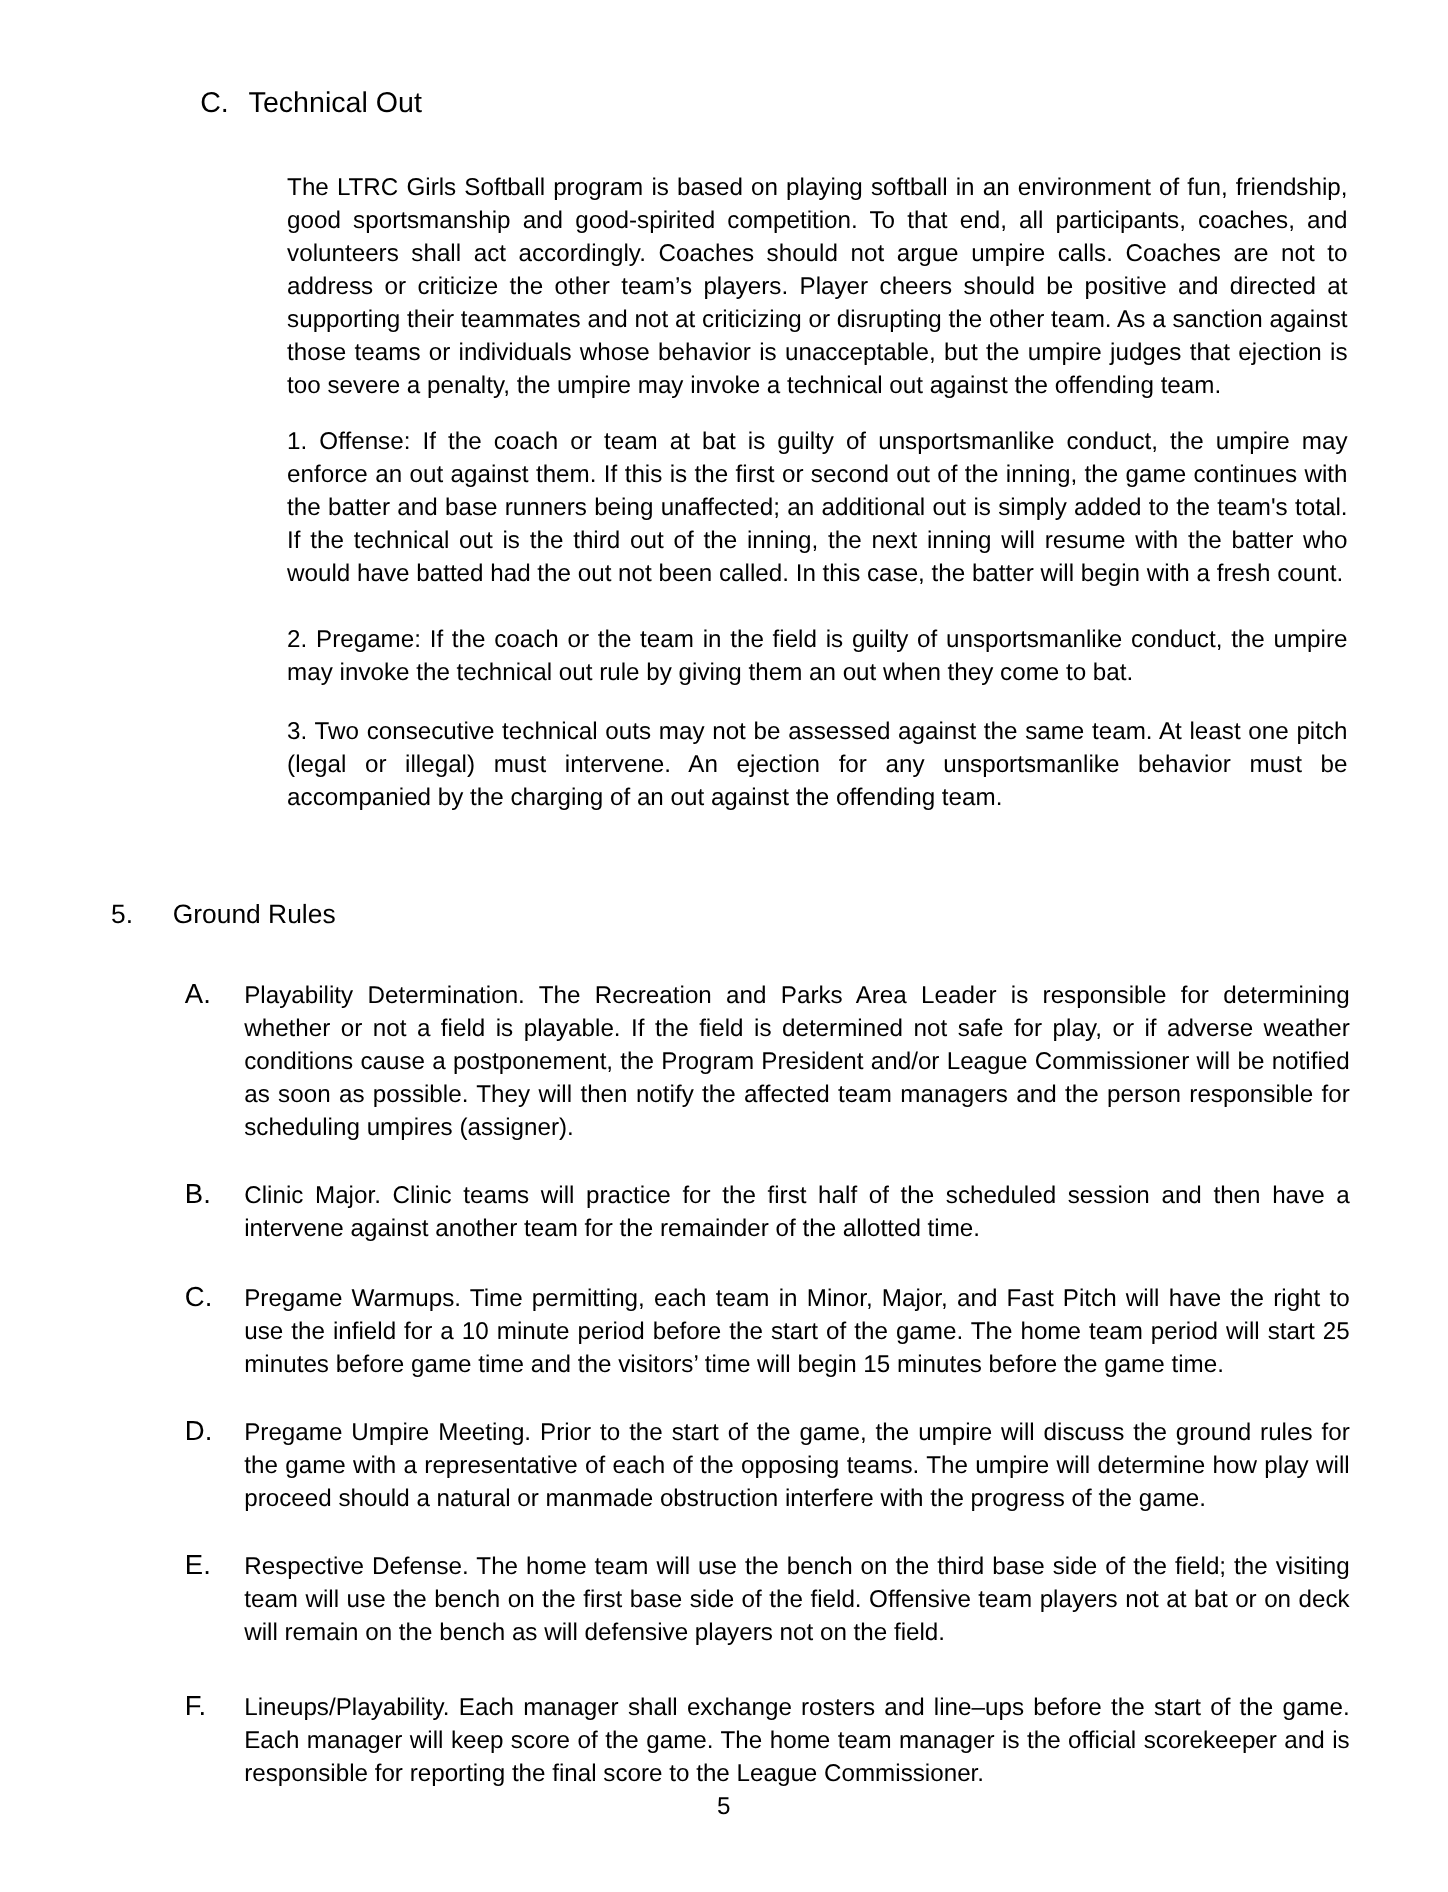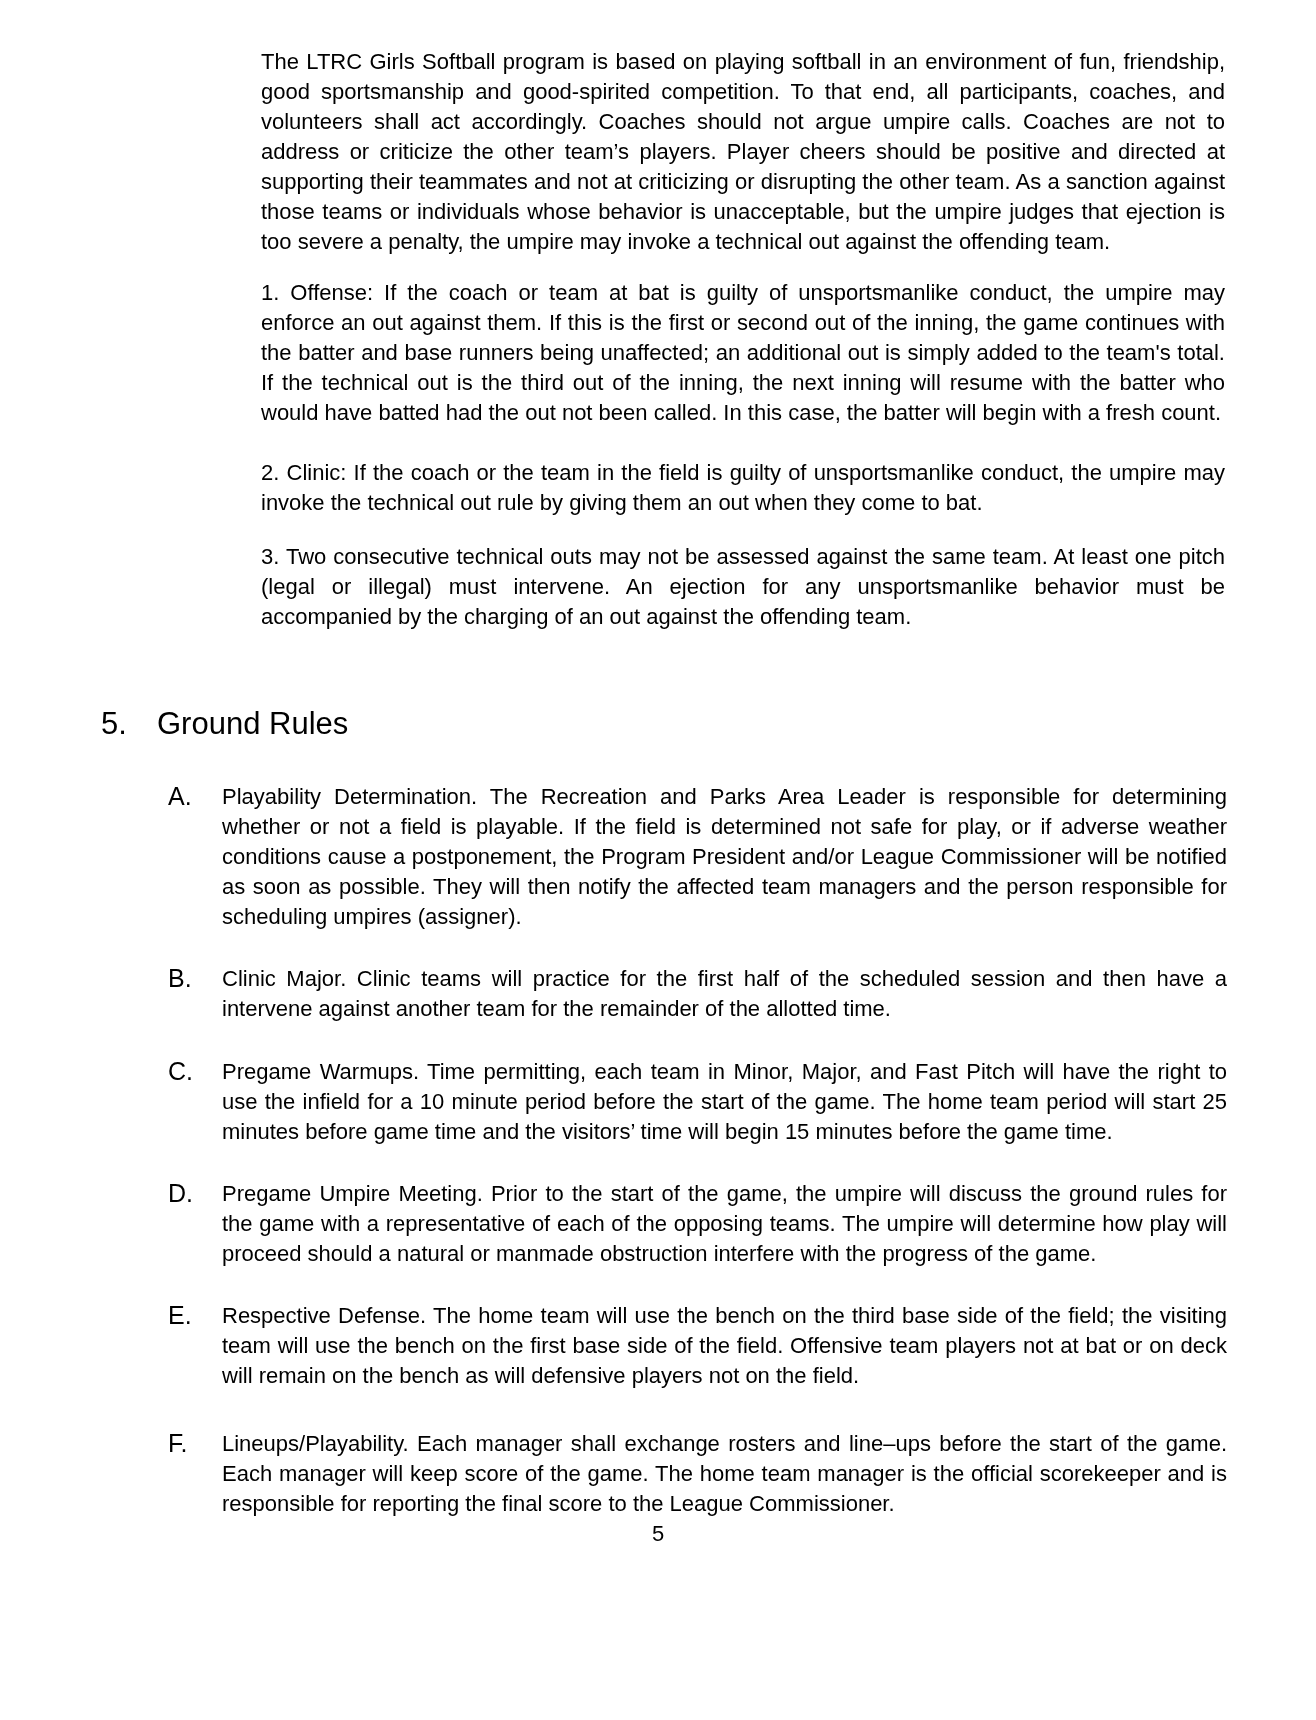--- a/index.html
+++ b/index.html
@@ -21,21 +21,21 @@
     margin: 78px 0 0 182px;
     font-size: 26px;
     line-height: 30px;
     font-weight: 400;
   }
   .h2-marker { display: inline-block; width: 44px; }
 
   
   .h1 {
     margin: 72px 0 0 101px;
-    font-size: 31px;
+    font-size: 24px;
     line-height: 40px;
     font-weight: 400;
   }
   .h1-marker { display: inline-block; width: 56px; }
 
   
   .bodypara {
     margin-left: 261px;
     width: 964px;
     text-align: justify;
@@ -71,29 +71,32 @@
     text-align: center;
     width: 1316px;
   }
   b { font-weight: 400; }
 </style>
 </head>
 <body>
 
 <div class="page">
 
+  <div class="h2">
+    <span class="h2-marker">C.</span><span>Technical Out</span>
+  </div>
 
   <div class="bodypara intro">The LTRC Girls Softball program is based on playing softball in an environment of fun, friendship, good sportsmanship and good-spirited competition.  To that end, all participants, coaches, and volunteers shall act accordingly. Coaches should not argue umpire calls. Coaches are not to address or criticize the other team’s players. Player cheers should be positive and directed at supporting their teammates and not at criticizing or disrupting the other team. As a sanction against those teams or individuals whose behavior is unacceptable, but the umpire judges that ejection is too severe a penalty, the umpire may invoke a technical out against the offending team.</div>
 
   <div class="bodypara np1">
     <span>1. </span><b>Offense</b><span>: If the coach or team at bat is guilty of unsportsmanlike conduct, the umpire may enforce an out against them. If this is the first or second out of the inning, the game continues with the batter and base runners being unaffected; an additional out is simply added to the team's total. If the technical out is the third out of the inning, the next inning will resume with the batter who would have batted had the out not been called. In this case, the batter will begin with a fresh count.</span>
   </div>
 
   <div class="bodypara np2">
-    <span>2. </span><b>Clinic:</b><span> If the coach or the team in the field is guilty of unsportsmanlike conduct, the umpire may invoke the technical out rule by giving them an out when they come to bat.</span>
+    <span>2. </span><b>Pregame:</b><span> If the coach or the team in the field is guilty of unsportsmanlike conduct, the umpire may invoke the technical out rule by giving them an out when they come to bat.</span>
   </div>
 
   <div class="bodypara np3">
     <span>3. </span><b></b><span>Two consecutive technical outs may not be assessed against the same team. At least one pitch (legal or illegal) must intervene. An ejection for any unsportsmanlike behavior must be accompanied by the charging of an out against the offending team.</span>
   </div>
 
   <div class="h1">
     <span class="h1-marker">5.</span><span>Ground Rules</span>
   </div>
 

